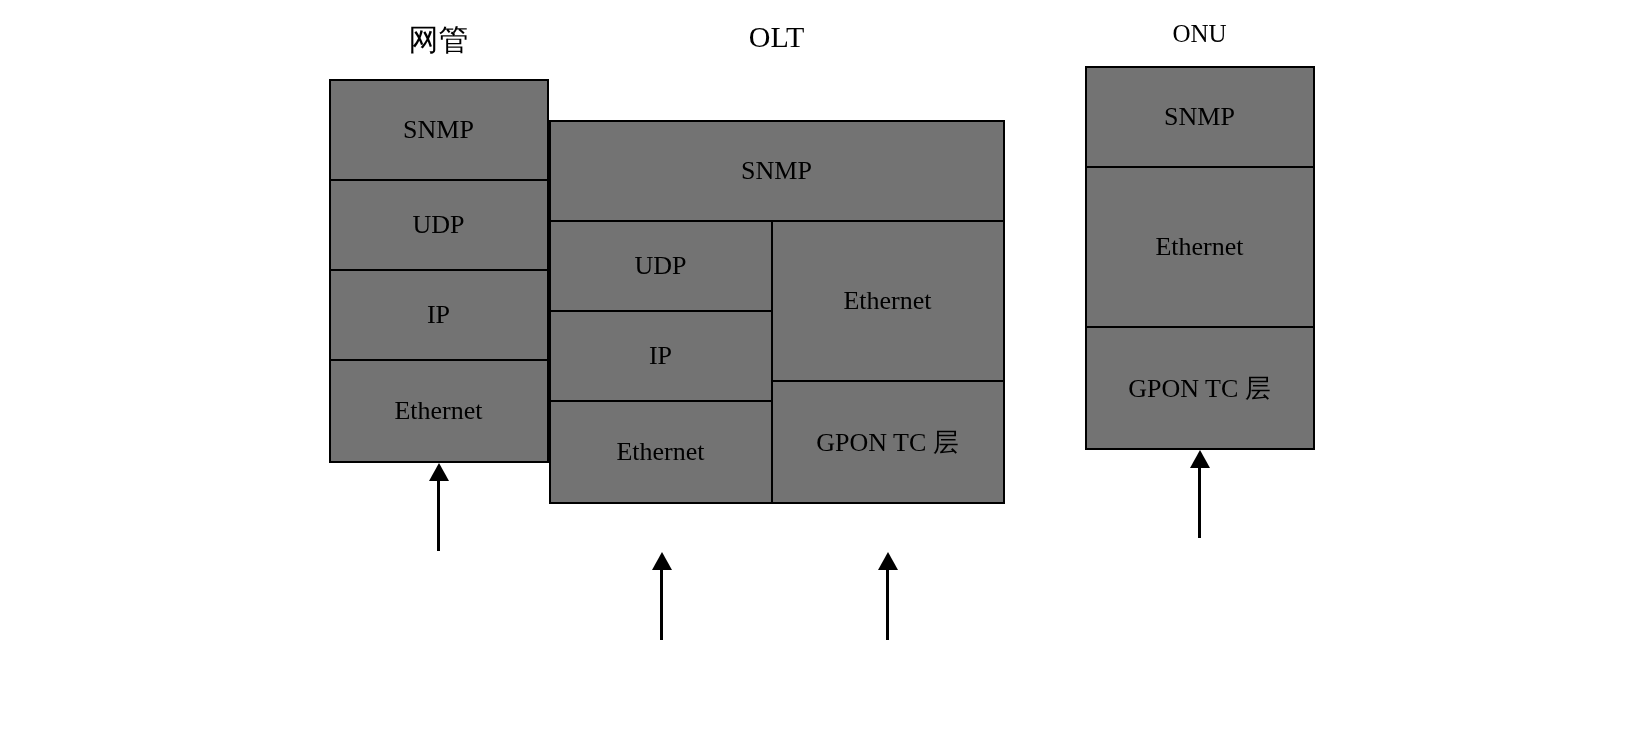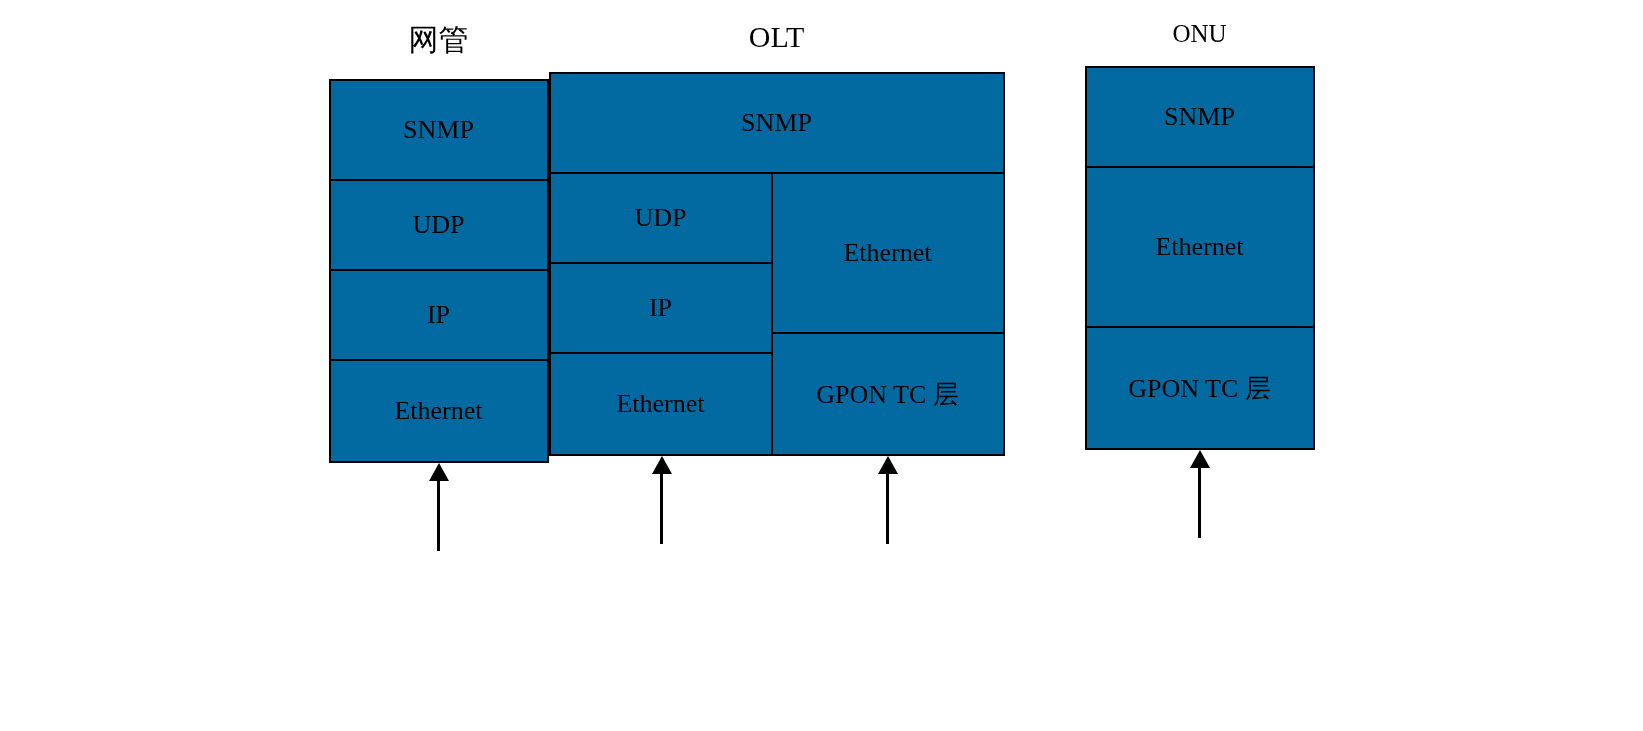--- a/index.html
+++ b/index.html
@@ -44,21 +44,21 @@
       flex-direction: column;
     }
 
     .layer {
       border-bottom: 2px solid #000;
       display: flex;
       align-items: center;
       justify-content: center;
       font-size: 24px;
       font-weight: normal;
-      background: #0369a1;
+      background: #737373;
     }
 
     .layer:last-child {
       border-bottom: none;
     }
 
     
     .arrow-up {
       display: flex;
       flex-direction: column;
@@ -77,20 +77,21 @@
       border-left: 10px solid transparent;
       border-right: 10px solid transparent;
       border-bottom: 18px solid #000;
     }
 
     
     .olt-wrapper {
       display: flex;
       flex-direction: column;
       align-items: center;
+      gap: 48px;
     }
   </style>
 </head>
 <body>
 
 <div class="diagram-container">
 
   <div class="column" style="margin-top: 0; justify-content: flex-end;">
     <div class="column-title" style="font-family: 'SimSun','STSong',serif; font-size:30px;">网管</div>
     <div class="stack-box" style="width:220px;">

